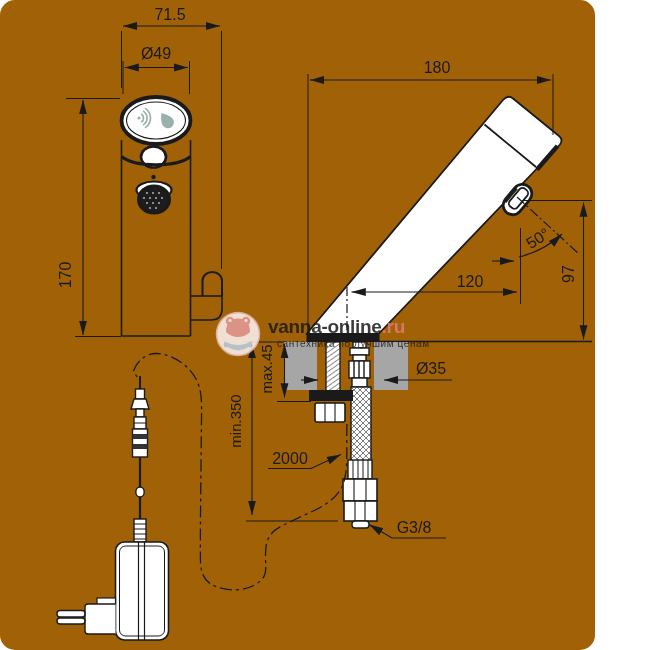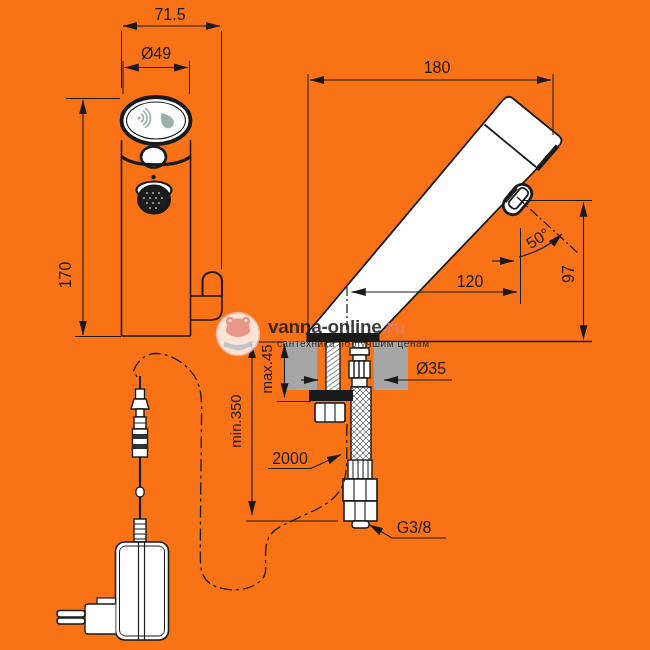--- a/index.html
+++ b/index.html
@@ -1,17 +1,17 @@
 <!DOCTYPE html>
 <html><head>
 <meta charset="utf-8">
 <style>
   html,body{margin:0;padding:0;background:#ffffff;}
-  .stage{position:relative;width:650px;height:650px;background:#f97316;overflow:hidden;
-         font-family:"Liberation Sans", sans-serif;}
+  .stage{position:relative;width:595px;height:650px;background:#a16207;overflow:hidden;
+         font-family:"Liberation Sans", sans-serif;border-radius:15px;}
   svg{position:absolute;left:0;top:0;}
   text{fill:#1a1a1a;font-family:"Liberation Sans", sans-serif;}
   .dim{font-size:16px;}
   .dim-small{font-size:15px;}
   .wm-brand{font-size:19px;font-weight:bold;letter-spacing:-0.3px;}
   .wm-tag{font-size:10px;letter-spacing:0.6px;}
 </style>
 </head>
 <body>
 

